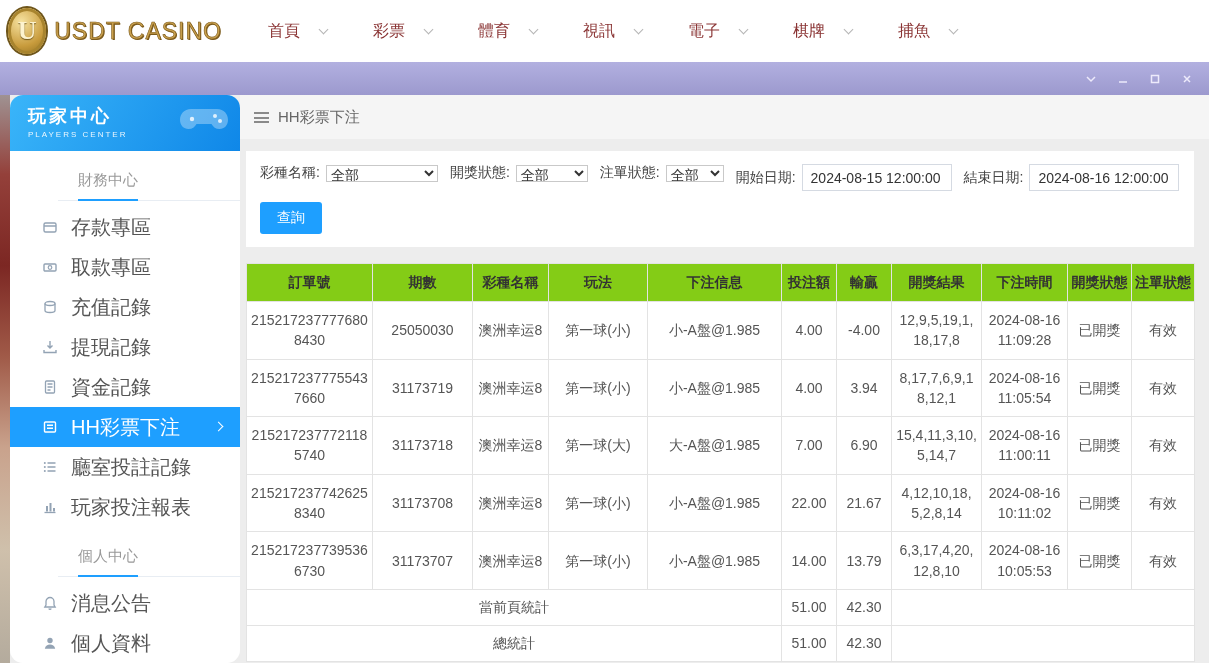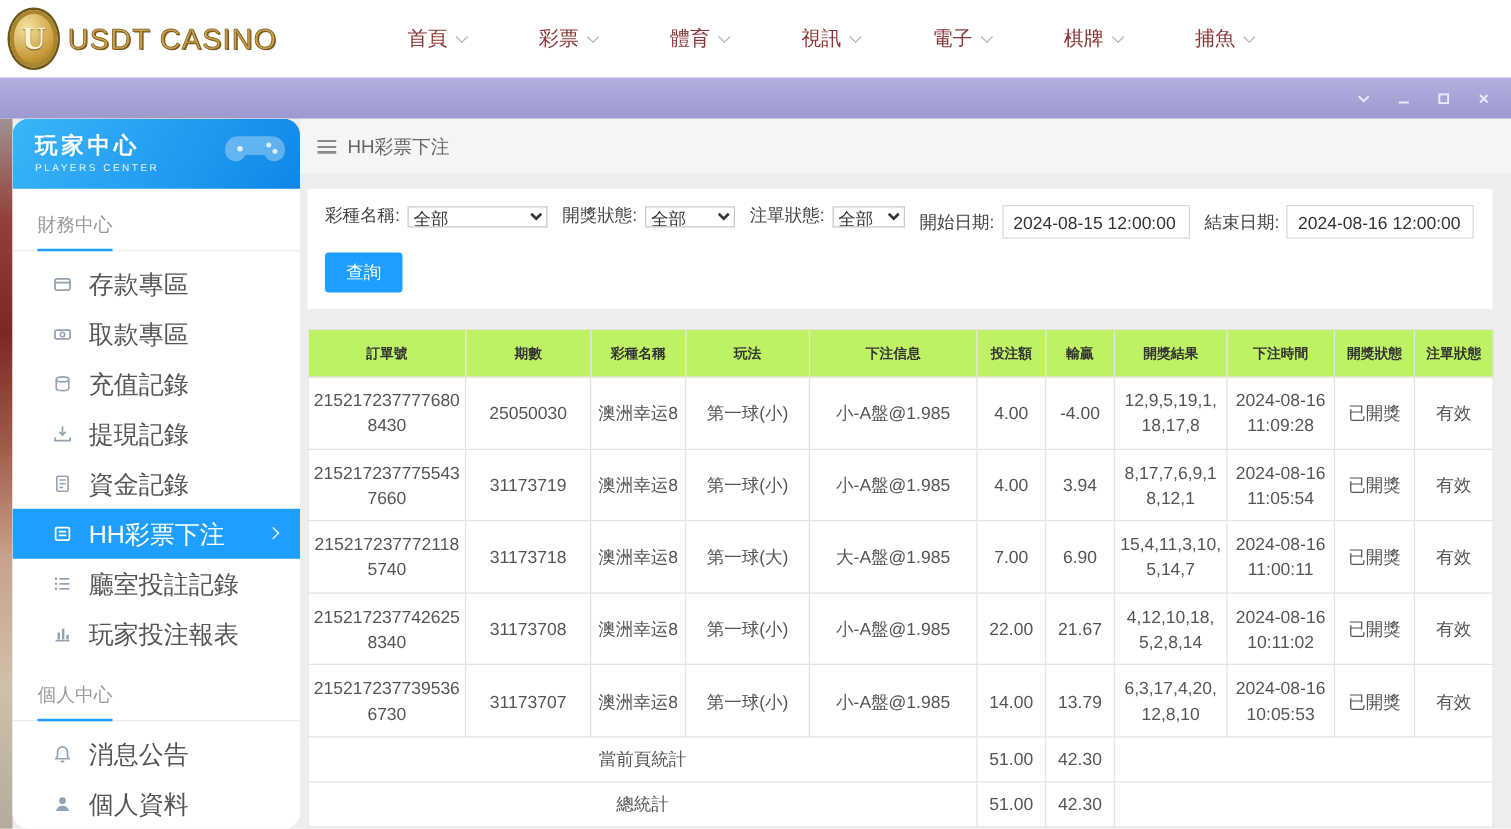--- a/index.html
+++ b/index.html
@@ -12,22 +12,22 @@
   .logo { display:flex; align-items:center; gap:8px; padding-left:8px; width:222px; flex:0 0 auto; }
   .logo-badge { width:46px; height:46px; border-radius:50%;
     background:radial-gradient(circle at 35% 30%, #f6e2a0, #c89b3c 60%, #8a6a1d);
     box-shadow:inset 0 0 0 3px #a8842e, 0 0 0 2px #6e551a;
     display:flex; align-items:center; justify-content:center; }
   .logo-badge span { font-family:"Liberation Serif","DejaVu Serif",serif; font-size:26px; font-weight:bold;
     color:#fdf3cf; text-shadow:0 1px 1px #6e551a; }
   .logo-text { font-size:23px; font-weight:400; letter-spacing:1px; color:#caa14e;
     text-shadow:1px 1px 0 #7c5b1c; -webkit-text-stroke:0.6px #7c5b1c; white-space:nowrap; }
   .nav { display:flex; margin-left:46px; }
-  .nav-item { width:105px; display:flex; align-items:center; gap:8px; cursor:pointer;
-    color:#8a3434; font-size:16px;justify-content:flex-end; }
+  .nav-item { width:105px; display:flex; align-items:center; gap:20px; cursor:pointer;
+    color:#8a3434; font-size:16px; }
   .chev { width:7px; height:7px; border-right:1.5px solid #b5b5b5; border-bottom:1.5px solid #b5b5b5;
     transform:rotate(45deg); margin-top:-4px; flex:0 0 auto; }
 
   
   .titlebar { height:33px; background:linear-gradient(#b2b0e0,#9c99ce);
     display:flex; align-items:center; justify-content:flex-end; gap:12px; padding-right:12px; }
   .win-btn { width:20px; height:20px; display:flex; align-items:center; justify-content:center;
     color:#edeafb; cursor:pointer; }
   .win-btn svg { display:block; }
 
@@ -37,21 +37,21 @@
     background:linear-gradient(180deg,#9f9292 0%,#94403a 14%,#7c2723 30%,#a05a48 46%,#c9a28c 62%,#cfc0ab 80%,#b4ab9d 100%); }
 
   
   .sidebar { width:230px; flex:0 0 auto; background:#fff; overflow:hidden;border-radius:13px; }
   .sb-header { height:56px; background:linear-gradient(120deg,#3ab5f9,#0f87e8);
     position:relative; padding:9px 0 0 18px; color:#fff; }
   .sb-title { font-size:18px; font-weight:bold; letter-spacing:3px; }
   .sb-sub { font-size:8px; letter-spacing:2px; opacity:.9; margin-top:2px; }
   .sb-gamepad { position:absolute; right:10px; top:8px; }
   .sb-section-title { padding:20px 0 10px 20px; color:#999; font-size:15px;
-    position:relative; border-bottom:1px solid #e8edf3; margin-bottom:6px; }
+    position:relative; border-bottom:1px solid #e8edf3; margin-bottom:6px;margin-left:48px; }
   .sb-section-title::after { content:""; position:absolute; left:20px; bottom:-1px;
     width:60px; height:2px; background:#1e9fff; }
   .sb-item { height:40px; display:flex; align-items:center; gap:13px; padding-left:32px;
     color:#555; font-size:20px; cursor:pointer; position:relative; }
   .sb-item .icon { color:#93a3b4; display:flex; width:16px; justify-content:center; }
   .sb-item.active { background:#1e9fff; color:#fff; }
   .sb-item.active .icon { color:#fff; }
   .sb-item .arrow { display:none; }
   .sb-item.active .arrow { display:block; position:absolute; right:18px; top:16px;
     width:7px; height:7px; border-right:1.6px solid #fff; border-top:1.6px solid #fff;
@@ -73,21 +73,21 @@
   .sel-bet { width:58px; }
   input.date { height:27px; width:150px; border:1px solid #d5dae2; padding:0 8px;
     font-size:14px; color:#333; background:#fff; }
   .search-btn { margin-top:11px; background:#1e9fff; color:#fff; border:none; font-size:14px;
     padding:7px 17px; border-radius:3px; cursor:pointer; }
 
   .table-panel { margin:16px 15px 0 6px; }
   table { width:948px; border-collapse:collapse; table-layout:fixed; background:#fff;
     font-size:14px; color:#555; }
   th, td { border:1px solid #e3e3e3; text-align:center; vertical-align:middle; }
-  th { background:#bef264; color:#333; font-size:11px; font-weight:bold; height:38px; padding:4px 0; }
+  th { background:#84cc16; color:#333; font-size:14px; font-weight:bold; height:38px; padding:4px 0; }
   td { padding:8px 4px; line-height:1.45; }
   tr.data-row td { height:57px; }
   .brk { word-break:break-all; }
   tr.sum-row td { height:36px; padding:4px; }
 </style>
 </head>
 <body>
 
 <div class="screen">
 

